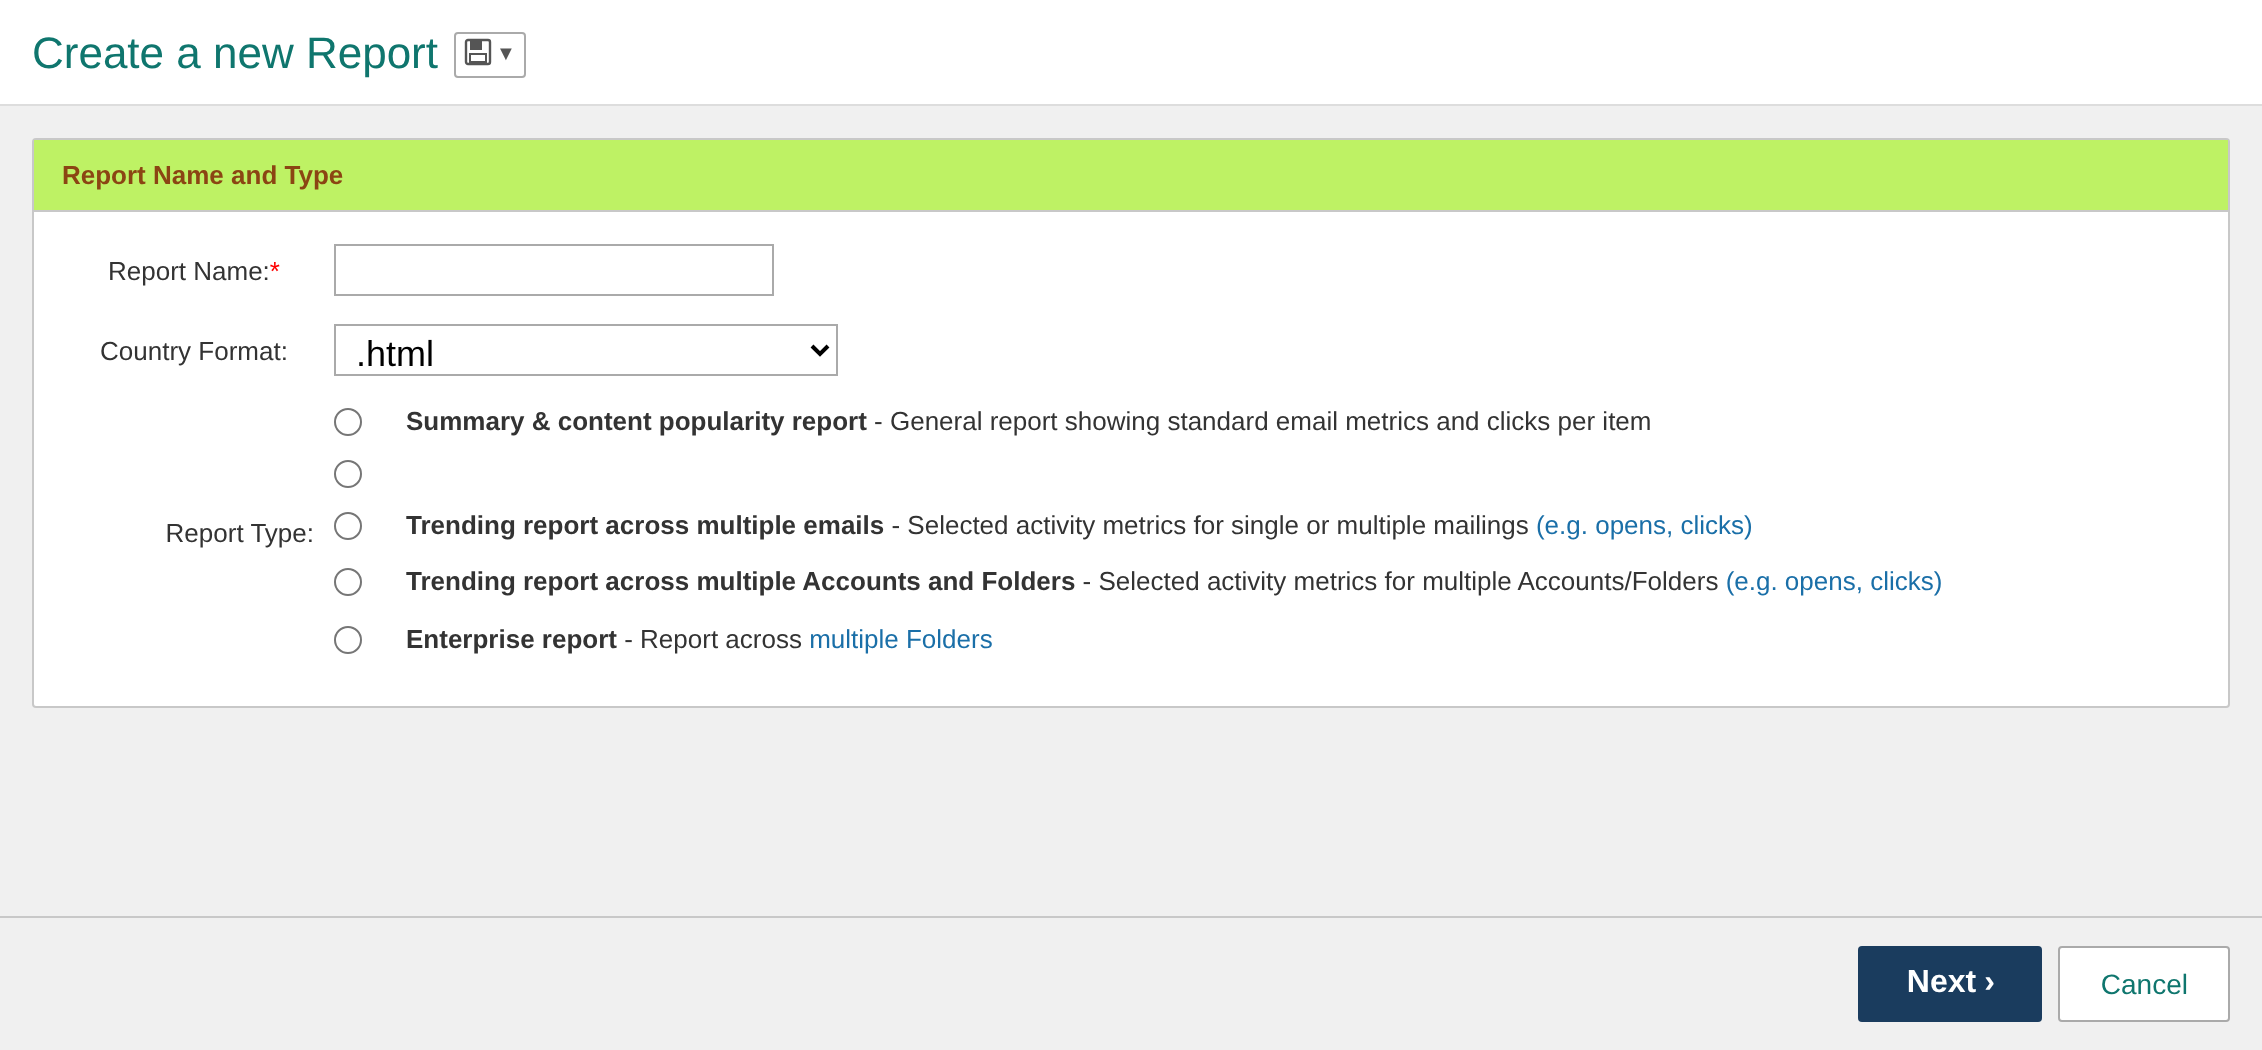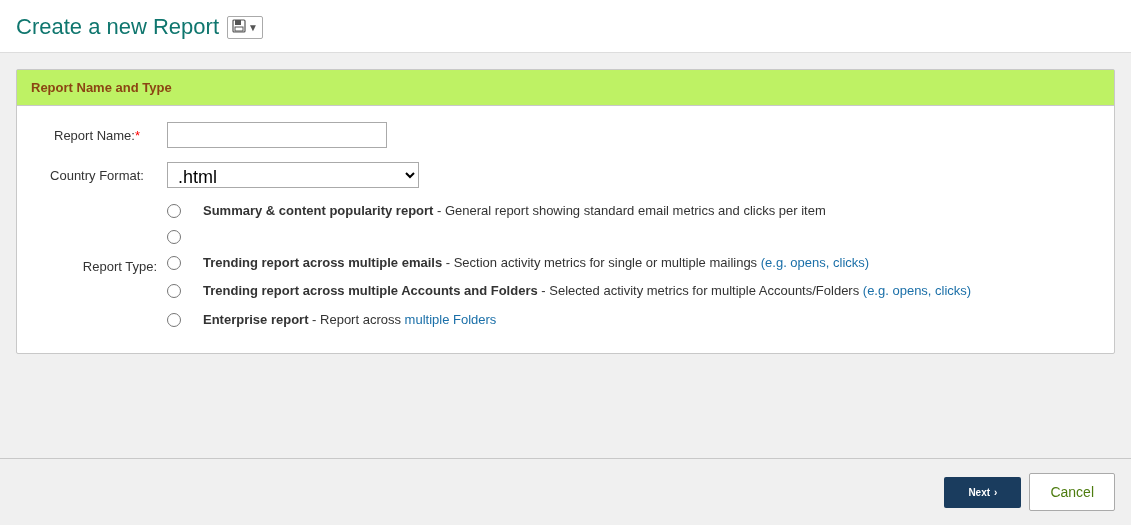--- a/index.html
+++ b/index.html
@@ -173,32 +173,32 @@
       justify-content: flex-end;
       align-items: center;
       gap: 8px;
     }
 
     .btn-next {
       background: #1a3c5e;
       color: #fff;
       border: none;
       padding: 10px 24px;
-      font-size: 10px;
+      font-size: 16px;
       font-weight: bold;
       cursor: pointer;
       border-radius: 2px;
       display: flex;
       align-items: center;
       gap: 4px;
     }
 
     .btn-cancel {
       background: #fff;
-      color: #4d7c0f;
+      color: #0f766e;
       border: 1px solid #aaa;
       padding: 10px 20px;
       font-size: 14px;
       cursor: pointer;
       border-radius: 2px;
     }
   </style>
 </head>
 <body>
 
@@ -253,21 +253,21 @@
               </label>
             </div>
 
             <div class="radio-item">
               <input type="radio" name="report_type" id="type2" style="">
             </div>
 
             <div class="radio-item">
               <input type="radio" name="report_type" id="type3" style="">
               <label for="type3">
-                <span class="radio-label-bold">Trending report across multiple emails</span><span class="radio-label-desc"> - Section activity metrics for single or multiple mailings </span><span class="radio-label-link">(e.g. opens, clicks)</span>
+                <span class="radio-label-bold">Trending report across multiple emails</span><span class="radio-label-desc"> - Selected activity metrics for single or multiple mailings </span><span class="radio-label-link">(e.g. opens, clicks)</span>
               </label>
             </div>
 
 
 
             <div class="radio-item">
               <input type="radio" name="report_type" id="type7" style="">
               <label for="type7">
                 <span class="radio-label-bold">Trending report across multiple Accounts and Folders</span><span class="radio-label-desc"> - Selected activity metrics for multiple Accounts/Folders </span><span class="radio-label-link">(e.g. opens, clicks)</span>
               </label>

